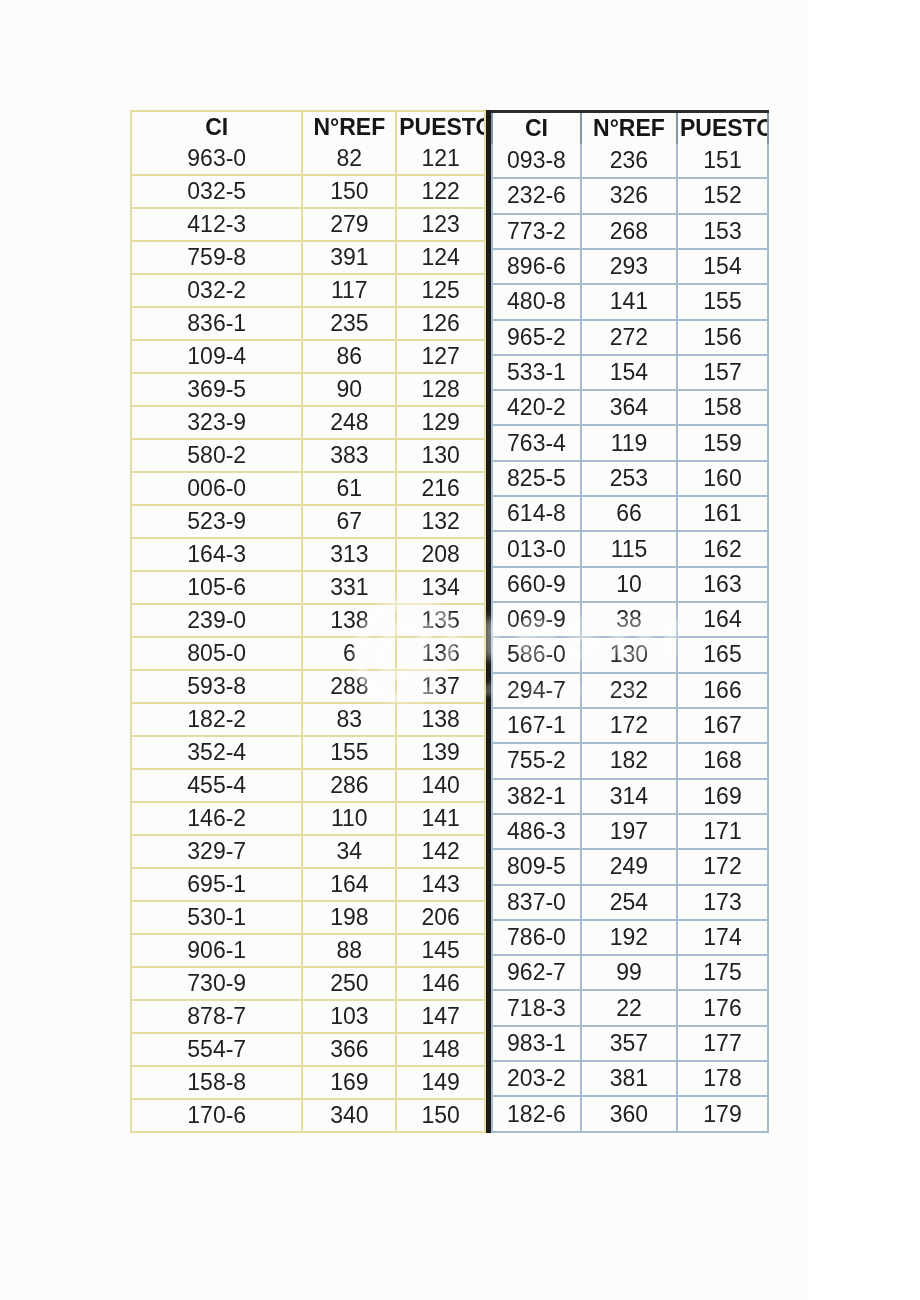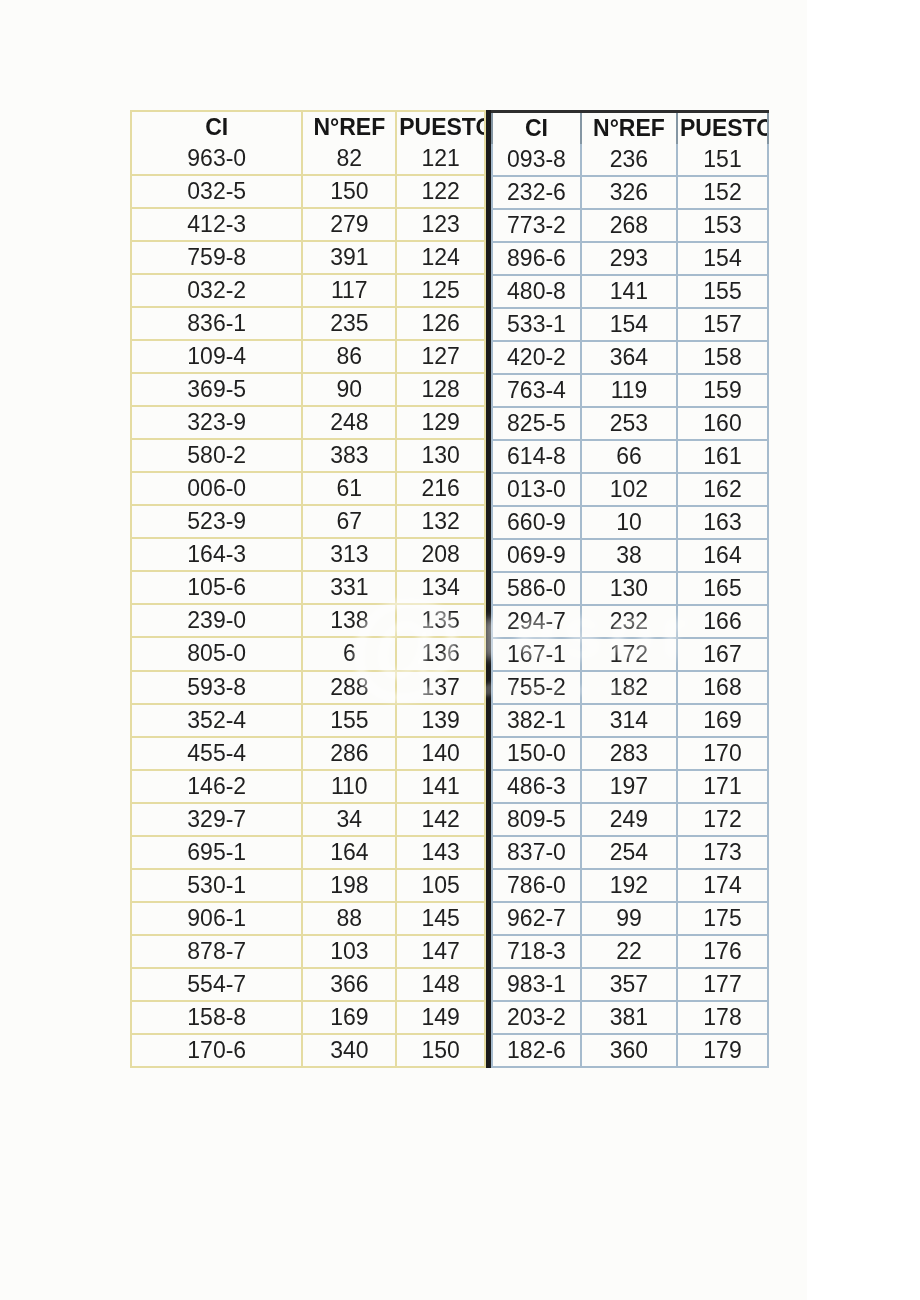--- a/index.html
+++ b/index.html
@@ -197,20 +197,25 @@
             <td>805-0</td>
             <td>6</td>
             <td>136</td>
           </tr>
           <tr>
             <td>593-8</td>
             <td>288</td>
             <td>137</td>
           </tr>
           <tr>
+            <td>182-2</td>
+            <td>83</td>
+            <td>138</td>
+          </tr>
+          <tr>
             <td>352-4</td>
             <td>155</td>
             <td>139</td>
           </tr>
           <tr>
             <td>455-4</td>
             <td>286</td>
             <td>140</td>
           </tr>
           <tr>
@@ -224,26 +229,31 @@
             <td>142</td>
           </tr>
           <tr>
             <td>695-1</td>
             <td>164</td>
             <td>143</td>
           </tr>
           <tr>
             <td>530-1</td>
             <td>198</td>
-            <td>105</td>
+            <td>206</td>
           </tr>
           <tr>
             <td>906-1</td>
             <td>88</td>
             <td>145</td>
+          </tr>
+          <tr>
+            <td>730-9</td>
+            <td>250</td>
+            <td>146</td>
           </tr>
           <tr>
             <td>878-7</td>
             <td>103</td>
             <td>147</td>
           </tr>
           <tr>
             <td>554-7</td>
             <td>366</td>
             <td>148</td>
@@ -296,20 +306,25 @@
             <td>896-6</td>
             <td>293</td>
             <td>154</td>
           </tr>
           <tr>
             <td>480-8</td>
             <td>141</td>
             <td>155</td>
           </tr>
           <tr>
+            <td>965-2</td>
+            <td>272</td>
+            <td>156</td>
+          </tr>
+          <tr>
             <td>533-1</td>
             <td>154</td>
             <td>157</td>
           </tr>
           <tr>
             <td>420-2</td>
             <td>364</td>
             <td>158</td>
           </tr>
           <tr>
@@ -322,21 +337,21 @@
             <td>253</td>
             <td>160</td>
           </tr>
           <tr>
             <td>614-8</td>
             <td>66</td>
             <td>161</td>
           </tr>
           <tr>
             <td>013-0</td>
-            <td>102</td>
+            <td>115</td>
             <td>162</td>
           </tr>
           <tr>
             <td>660-9</td>
             <td>10</td>
             <td>163</td>
           </tr>
           <tr>
             <td>069-9</td>
             <td>38</td>
@@ -359,25 +374,20 @@
           </tr>
           <tr>
             <td>755-2</td>
             <td>182</td>
             <td>168</td>
           </tr>
           <tr>
             <td>382-1</td>
             <td>314</td>
             <td>169</td>
-          </tr>
-          <tr>
-            <td>150-0</td>
-            <td>283</td>
-            <td>170</td>
           </tr>
           <tr>
             <td>486-3</td>
             <td>197</td>
             <td>171</td>
           </tr>
           <tr>
             <td>809-5</td>
             <td>249</td>
             <td>172</td>

